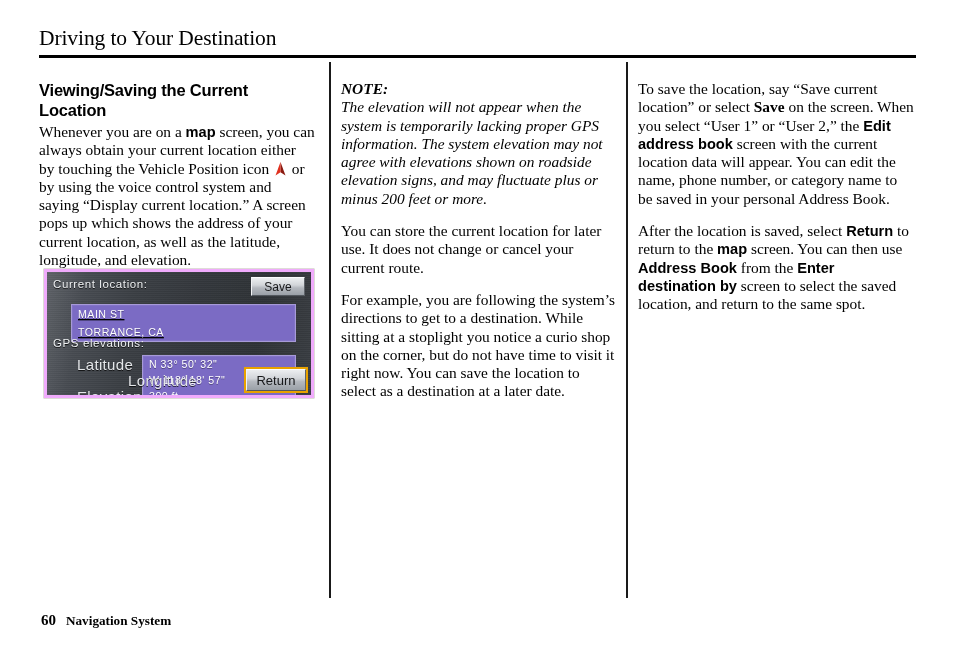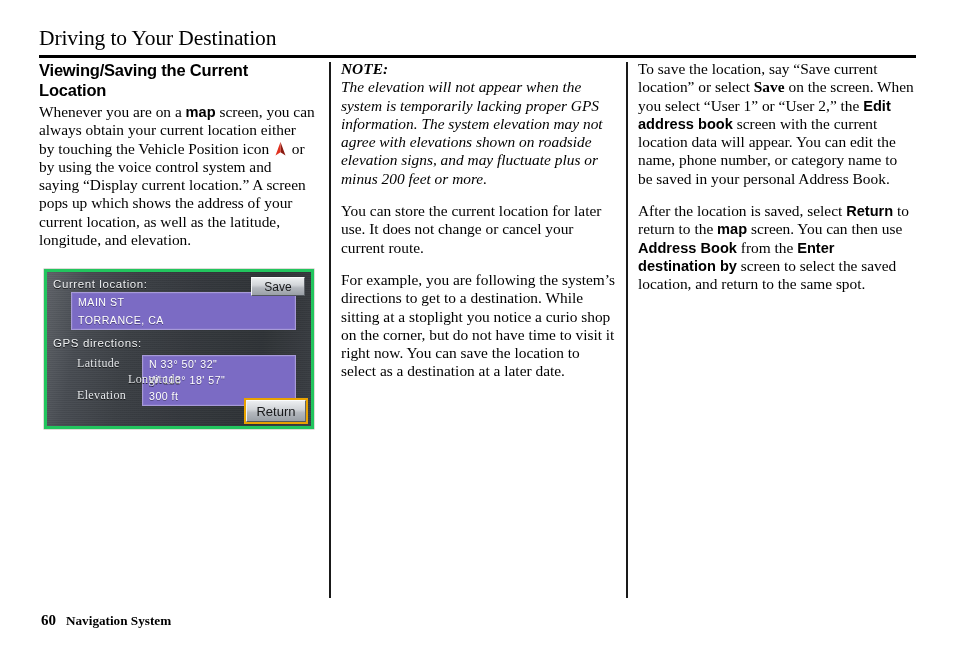--- a/index.html
+++ b/index.html
@@ -51,21 +51,21 @@
     width: 1.5px;
     height: 536px;
     background: #1a1a1a;
   }
   .col-divider.d1 { left: 329px; }
   .col-divider.d2 { left: 626px; }
 
   
   .col {
     position: absolute;
-    top: 60px;
+    top: 80px;
   }
   .col1 { left: 39px; width: 276px; }
   .col2 { left: 341px; width: 277px; }
   .col3 { left: 638px; width: 277px; }
 
   .section-heading {
     font-family: "Liberation Sans", sans-serif;
     font-weight: bold;
     font-size: 16.5px;
     line-height: 20px;
@@ -123,22 +123,22 @@
     vertical-align: -2px;
     margin: 0 2px;
   }
 
   
   .nav-figure {
     position: absolute;
     left: 44px;
     top: 269px;
     width: 270px;
-    height: 160px;
-    background: #22c55e;
+    height: 129px;
+    background: #f0abfc;
     padding: 3px;
     box-sizing: border-box;
     box-shadow: 0 0 0 0.5px #bdb9b0;
   }
   .nav-screen {
     position: relative;
     width: 100%;
     height: 100%;
     background: linear-gradient(100deg, #5e6268 0%, #474b51 14%, #3b3f44 32%, #33373c 55%, #2e3236 78%, #3a3e43 100%);
     overflow: hidden;
@@ -166,41 +166,42 @@
     letter-spacing: 0.6px;
     text-shadow: 0 1px 0 rgba(0,0,0,0.75);
     white-space: nowrap;
     z-index: 3;
   }
   #lbl-current { left: 6px; top: 6px; }
   #lbl-gps { left: 6px; top: 65px; }
 
   .nav-subfield {
     position: absolute;
-    font-family: Liberation Serif, serif;
-    font-size: 12px;
+    font-family: Liberation Sans, sans-serif;
+    font-size: 15px;
     color: #e4e7ea;
     letter-spacing: 0.35px;
     text-shadow: 0 1px 0 rgba(0,0,0,0.7);
     white-space: nowrap;
     z-index: 3;
   }
 
   .value-box {
     position: absolute;
     background: #7b6bc4;
     border: 1px solid #a79ad8;
     box-shadow: inset 0 0 0 1px rgba(255,255,255,0.06);
     z-index: 2;
   }
   #box-address {
     left: 24px;
-    top: 20px;
+    top: 32px;
     width: 223px;
     height: 36px;
+    text-decoration: underline;
   }
   #box-gps {
     left: 95px;
     top: 83px;
     width: 152px;
     height: 49px;
   }
   .value-line {
     font-family: "Liberation Sans", sans-serif;
     font-size: 10.6px;
@@ -287,21 +288,21 @@
   <div class="nav-figure">
     <div class="nav-screen">
 
       <div class="nav-label" id="lbl-current">Current location:</div>
 
       <div class="value-box" id="box-address">
         <div class="value-line">MAIN ST</div>
         <div class="value-line">TORRANCE, CA</div>
       </div>
 
-      <div class="nav-label" id="lbl-gps">GPS directions:</div>
+      <div class="nav-label" id="lbl-gps">GPS elevations:</div>
 
       <div class="nav-subfield" style="left:30px; top:84px;">Latitude</div>
       <div class="nav-subfield" style="left:37px; top:100px;padding-left:44px;">Longitude</div>
       <div class="nav-subfield" style="left:30px; top:116px;">Elevation</div>
 
       <div class="value-box" id="box-gps">
         <div class="value-line">N 33° 50' 32"</div>
         <div class="value-line">W 118° 18' 57"</div>
         <div class="value-line">300 ft</div>
       </div>

